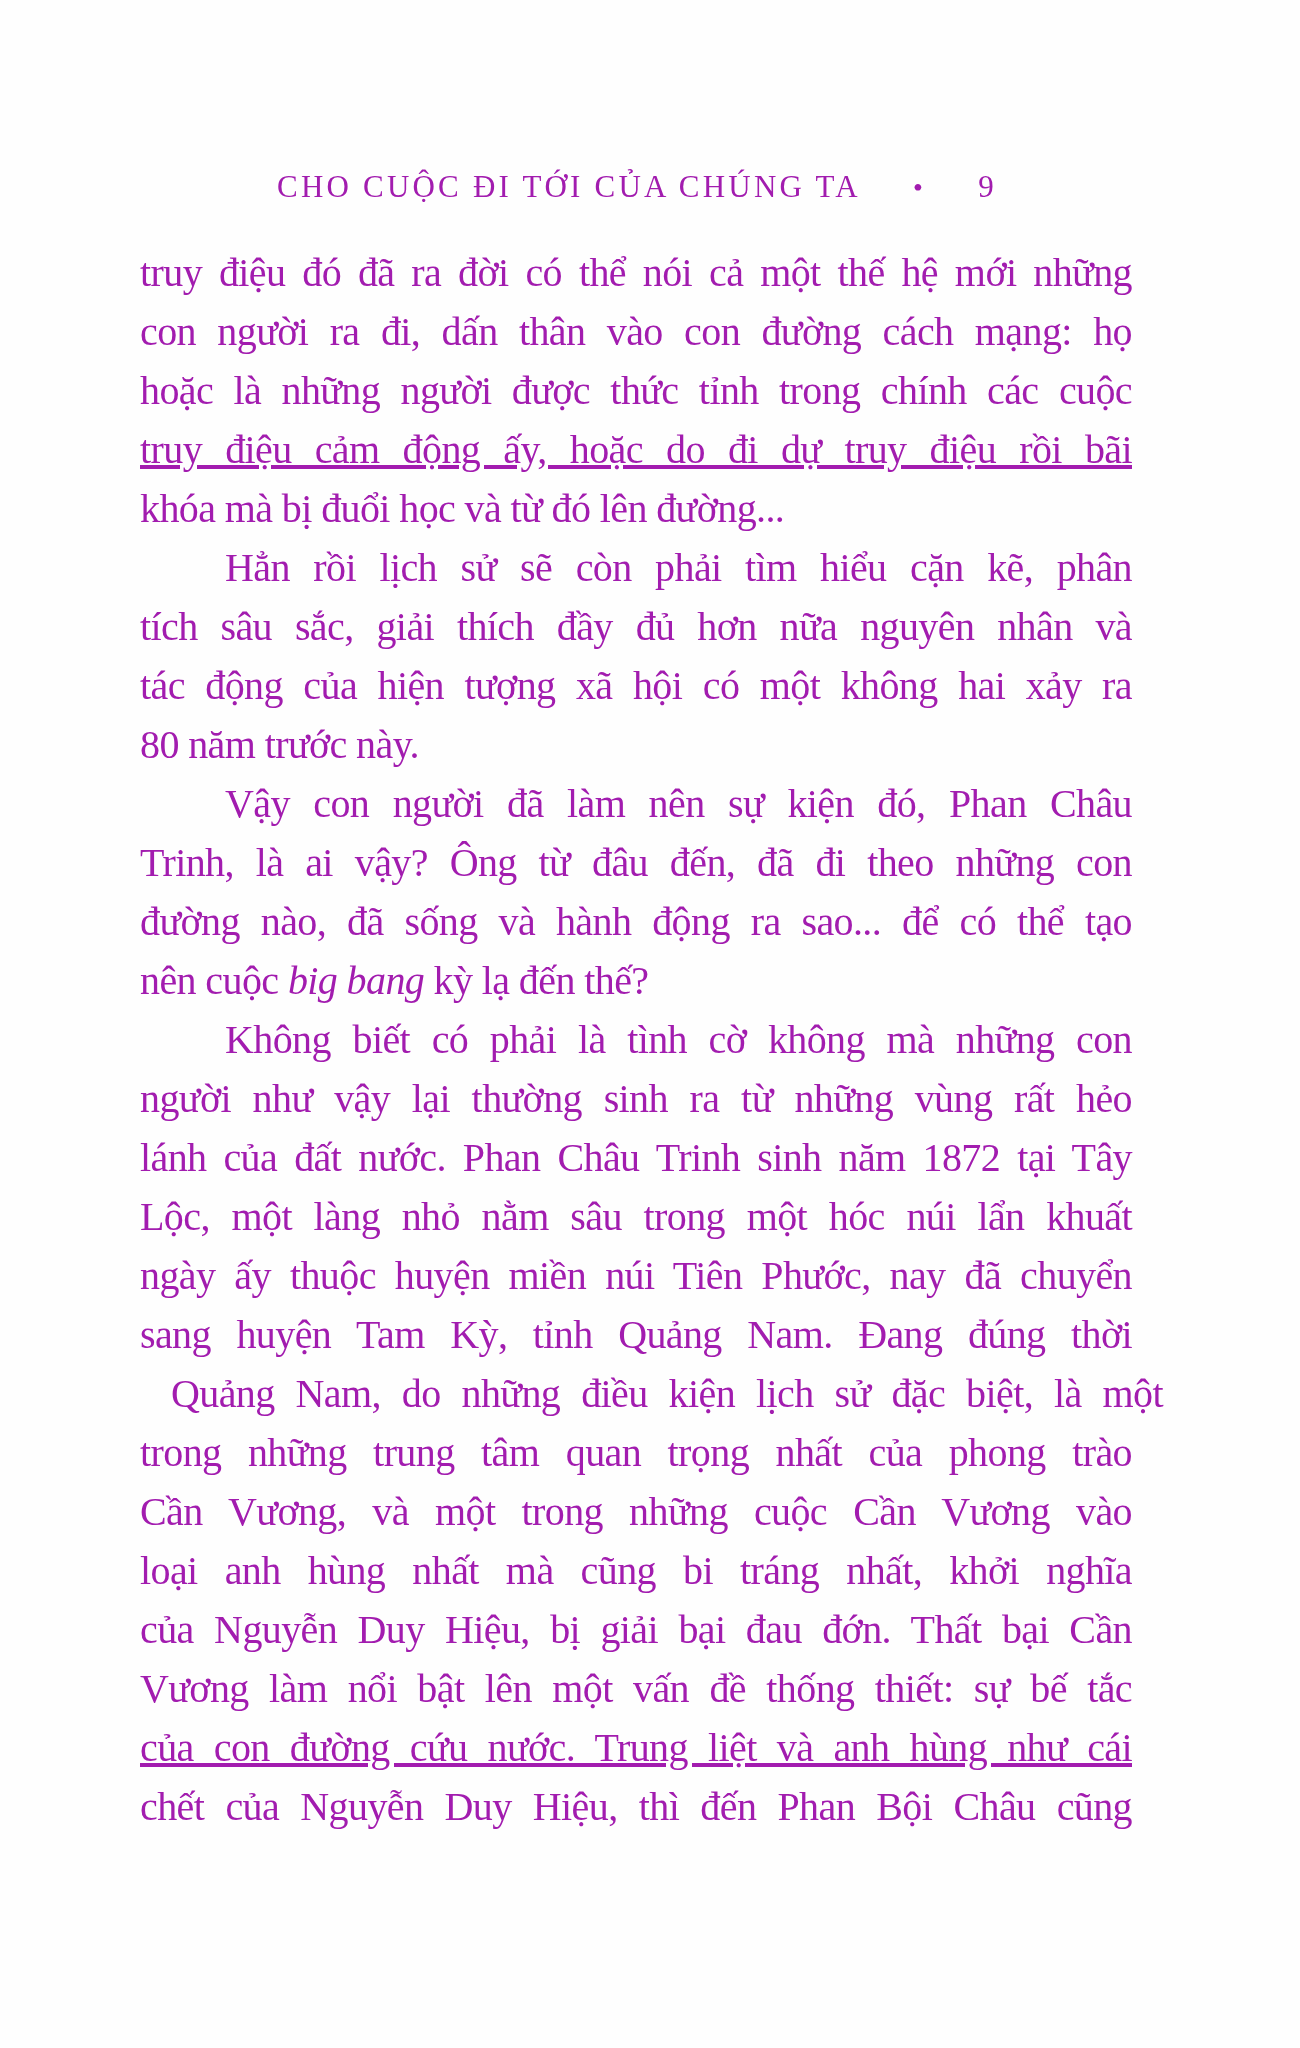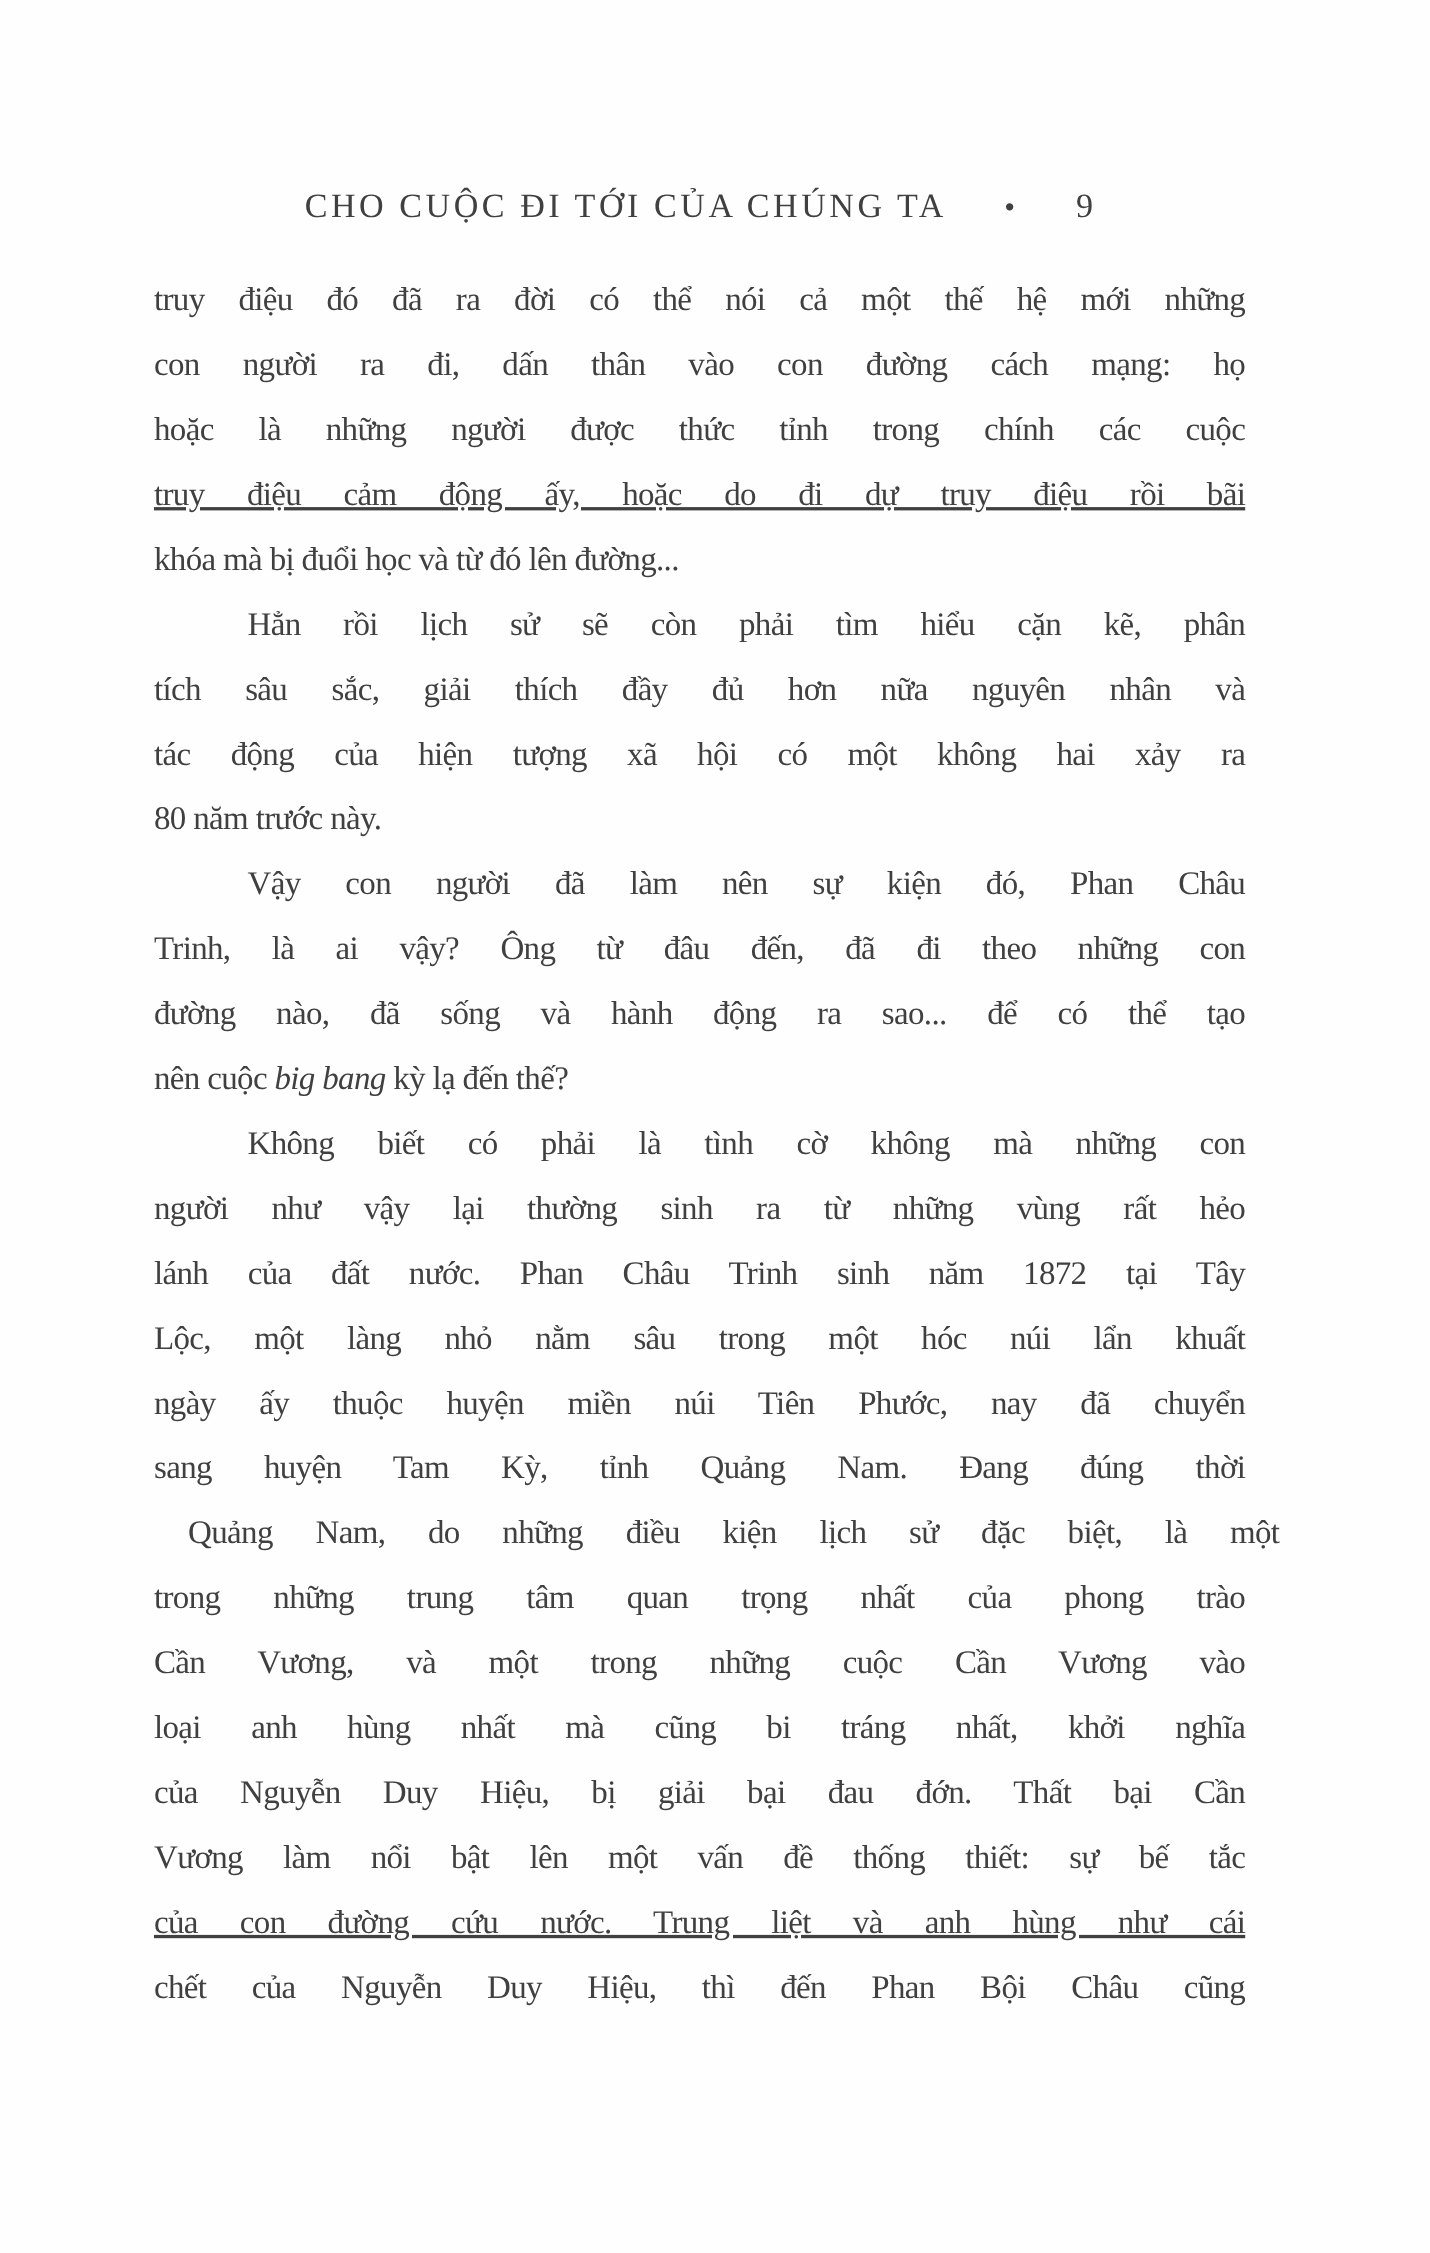--- a/index.html
+++ b/index.html
@@ -1,34 +1,34 @@
 <!DOCTYPE html>
 <html><head>
 <meta charset="utf-8">
 <style>
   html, body { margin: 0; padding: 0; background: #ffffff; }
   body { width: 1300px; height: 2048px; position: relative; overflow: hidden; }
   .page {
     position: absolute; left: 0; top: 0; width: 1300px; height: 2048px;
-    background: #fefefe; color: #404040;
+    background: #fefefe; color: #a21caf;
     font-family: "Liberation Serif", "DejaVu Serif", serif;
   }
   .running-head {
     position: absolute; left: 277px; top: 165px; width: 720px; height: 44px;
     font-size: 31px; letter-spacing: 3.2px; white-space: nowrap;
     display: flex; align-items: baseline; justify-content: space-between;
     line-height: 44px;
   }
   .running-head .sep { margin: 0 18px; font-size: 28px; }
   .body-text {
     position: absolute; left: 140px; top: 0; width: 992px;
   }
   .line {
     position: absolute; left: 0; width: 992px; height: 59px;
-    font-size: 30px; line-height: 59px;
+    font-size: 40px; line-height: 59px;
     text-align: justify; text-align-last: justify;
     white-space: nowrap; overflow: visible;
     letter-spacing: -0.6px;
   }
   .line.indent { left: 85px; width: 907px; }
   .line.last { text-align-last: left; }
   em { font-style: italic; }
 </style>
 </head>
 <body>

